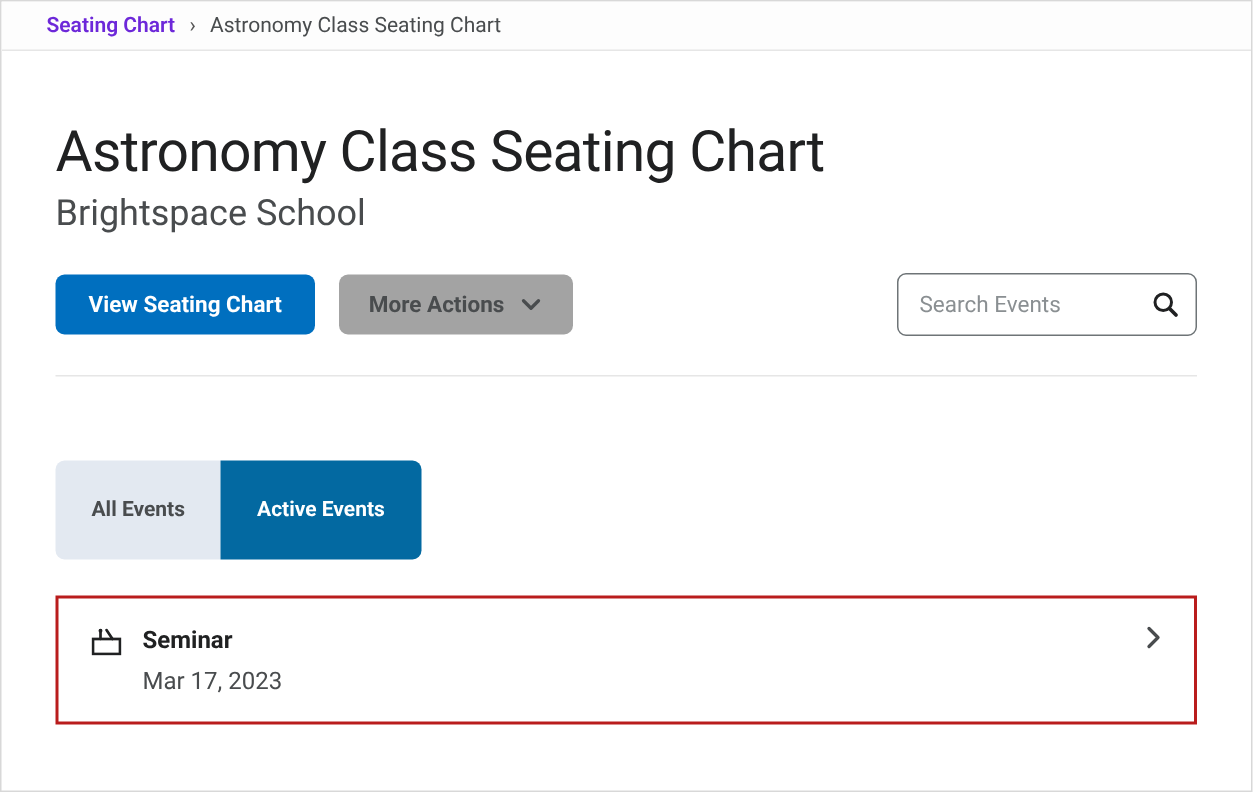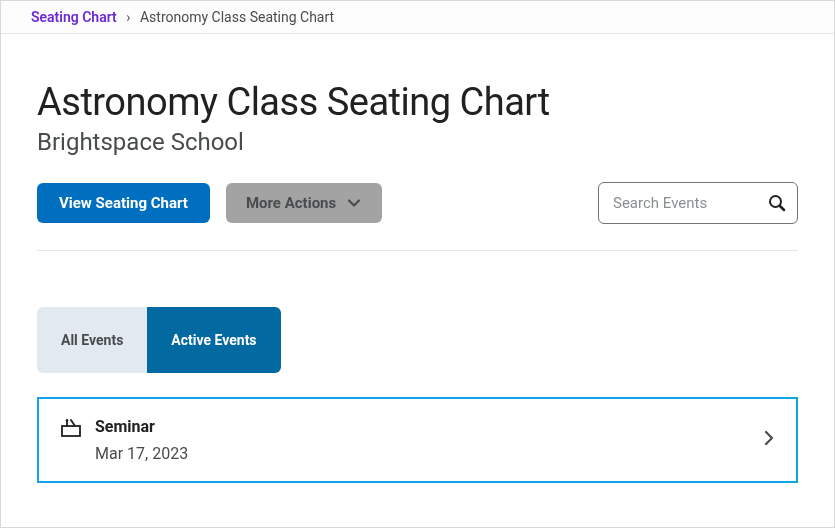--- a/index.html
+++ b/index.html
@@ -118,25 +118,24 @@
       border-top-left-radius: 6px;
       border-bottom-left-radius: 6px;
     }
     .tab-active {
       background: #0369a1;
       color: #fff;
       border-top-right-radius: 6px;
       border-bottom-right-radius: 6px;
     }
     .event-card {
-      border: 2px solid #0ea5e9;
+      border: 2px solid #b91c1c;
       margin-top: 24px;
       padding: 18px 22px;
       display: flex;
-      align-items: center;
       position: relative;
       cursor: pointer;
     }
     .event-icon { flex-shrink: 0; margin-right: 14px; align-self: flex-start; margin-top: 2px; }
     .event-text { flex: 1; }
     .event-title {
       font-size: 16px;
       font-weight: 700;
       color: #202122;
     }

